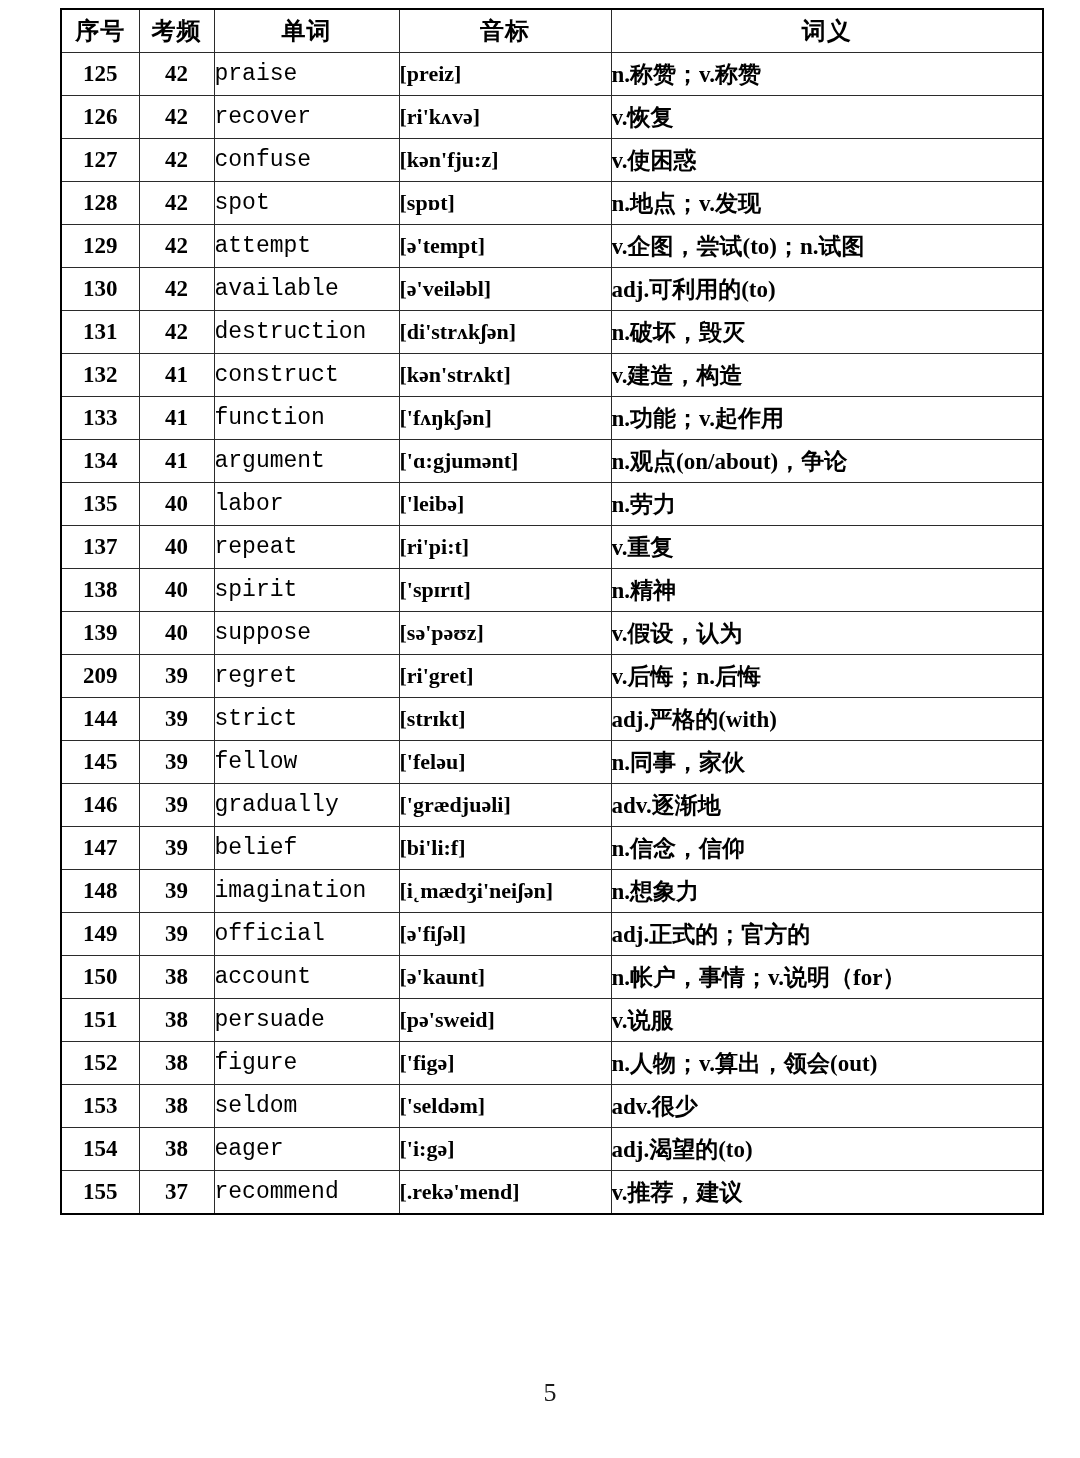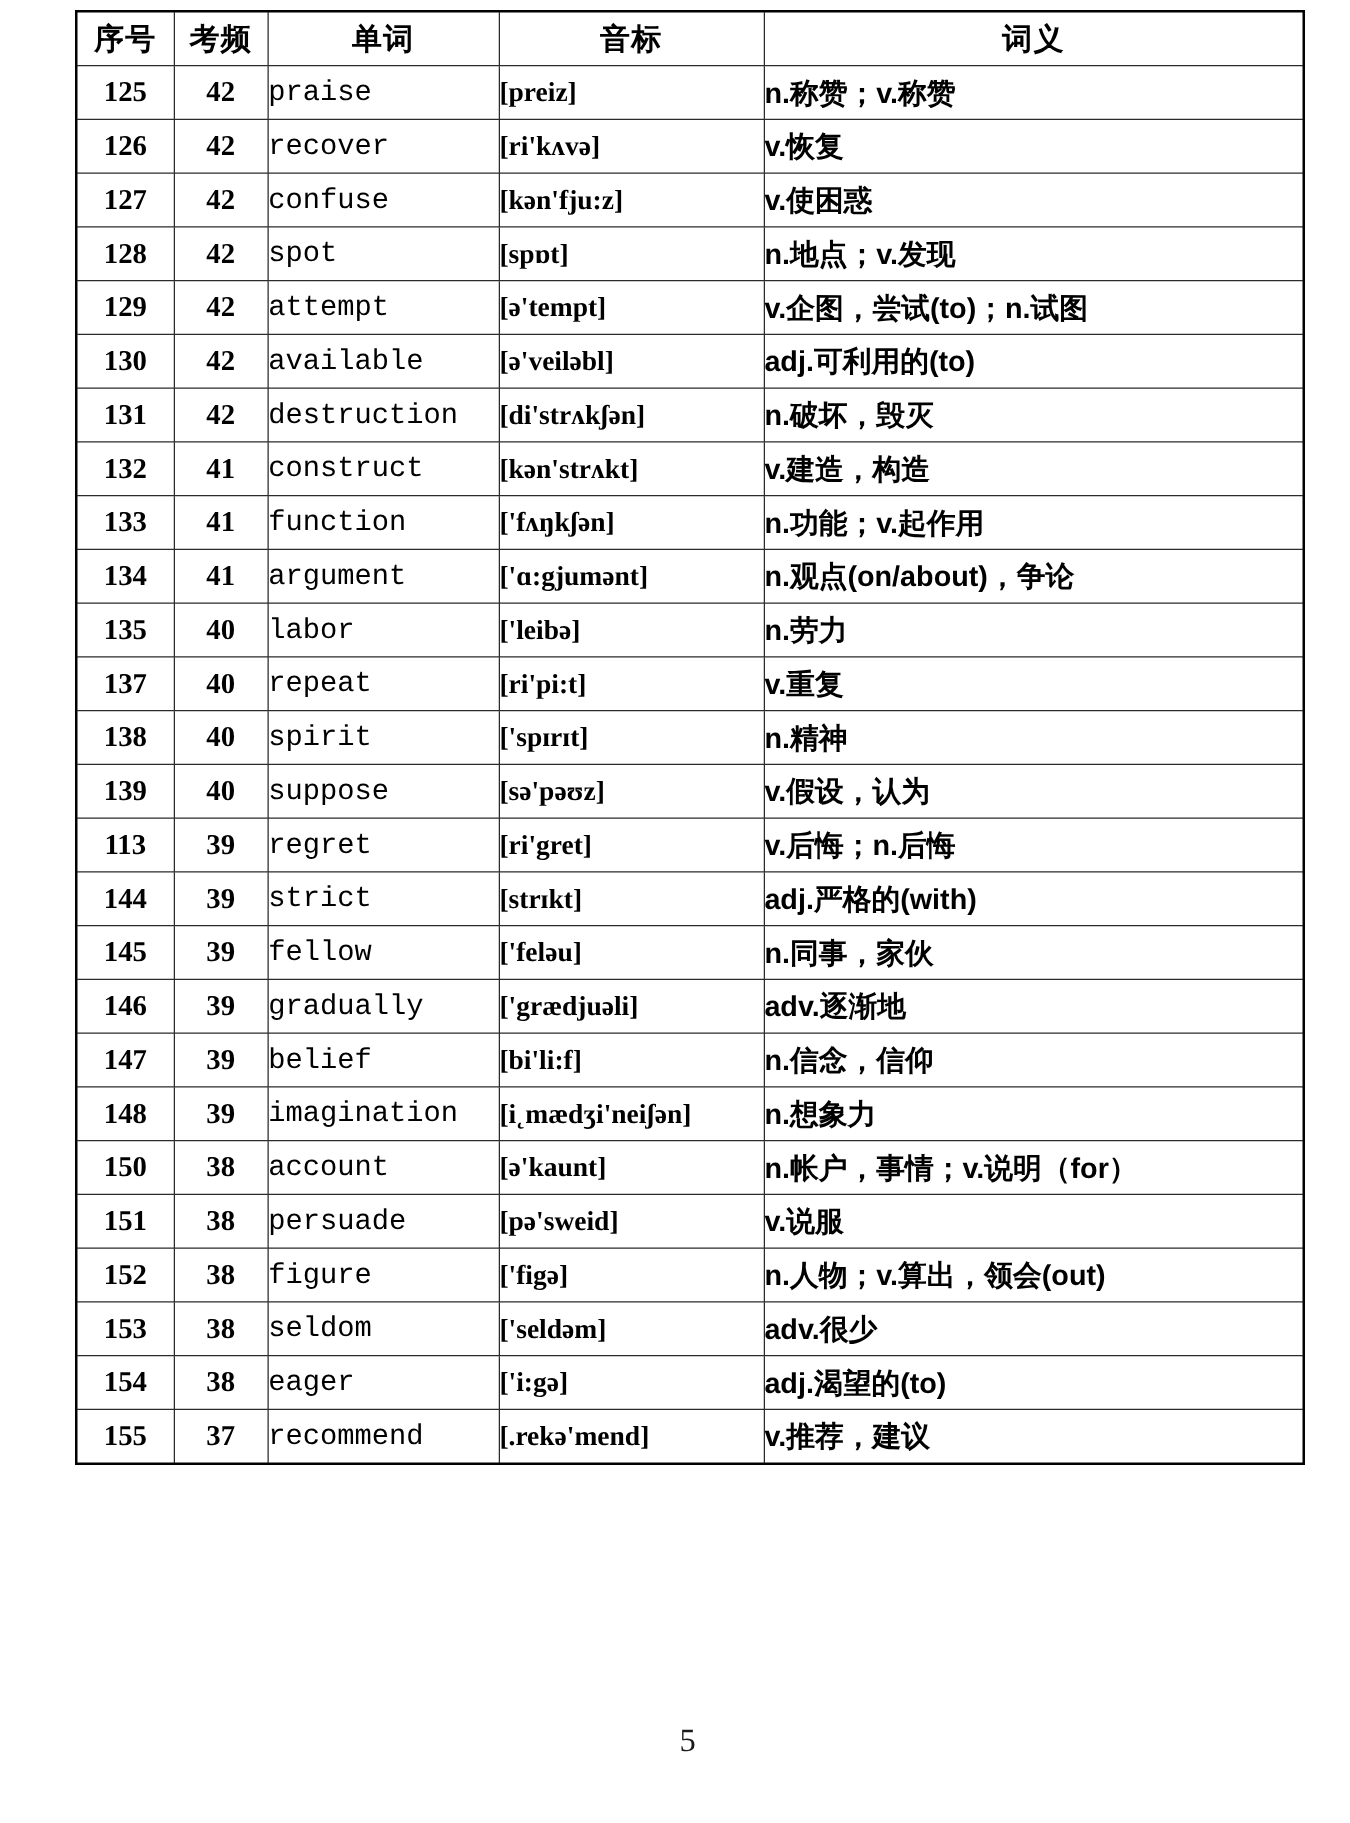--- a/index.html
+++ b/index.html
@@ -82,21 +82,21 @@
     font-size: 22px;
     font-weight: bold;
     font-family: Liberation Serif, serif;
   }
 
   td.cell-meaning {
     text-align: left;
     padding-left: 10px;
     font-size: 23px;
     font-weight: bold;
-    font-family: Liberation Sans, sans-serif;
+    font-family: Liberation Serif, serif;
   }
 
   .page-number {
     position: absolute;
     left: 0;
     right: 0;
     top: 1378px;
     text-align: center;
     font-size: 26px;
     font-family: "Liberation Serif", "DejaVu Serif", serif;
@@ -218,21 +218,21 @@
           <td class="cell-meaning">n.精神</td>
         </tr>
         <tr>
           <td class="cell-index">139</td>
           <td class="cell-freq">40</td>
           <td class="cell-word">suppose</td>
           <td class="cell-ipa">[sə'pəʊz]</td>
           <td class="cell-meaning">v.假设，认为</td>
         </tr>
         <tr>
-          <td class="cell-index">113</td>
+          <td class="cell-index">209</td>
           <td class="cell-freq">39</td>
           <td class="cell-word">regret</td>
           <td class="cell-ipa">[ri'gret]</td>
           <td class="cell-meaning">v.后悔；n.后悔</td>
         </tr>
         <tr>
           <td class="cell-index">144</td>
           <td class="cell-freq">39</td>
           <td class="cell-word">strict</td>
           <td class="cell-ipa">[strɪkt]</td>
@@ -258,20 +258,27 @@
           <td class="cell-word">belief</td>
           <td class="cell-ipa">[bi'li:f]</td>
           <td class="cell-meaning">n.信念，信仰</td>
         </tr>
         <tr>
           <td class="cell-index">148</td>
           <td class="cell-freq">39</td>
           <td class="cell-word">imagination</td>
           <td class="cell-ipa">[i˛mædʒi'neiʃən]</td>
           <td class="cell-meaning">n.想象力</td>
+        </tr>
+        <tr>
+          <td class="cell-index">149</td>
+          <td class="cell-freq">39</td>
+          <td class="cell-word">official</td>
+          <td class="cell-ipa">[ə'fiʃəl]</td>
+          <td class="cell-meaning">adj.正式的；官方的</td>
         </tr>
         <tr>
           <td class="cell-index">150</td>
           <td class="cell-freq">38</td>
           <td class="cell-word">account</td>
           <td class="cell-ipa">[ə'kaunt]</td>
           <td class="cell-meaning">n.帐户，事情；v.说明（for）</td>
         </tr>
         <tr>
           <td class="cell-index">151</td>

